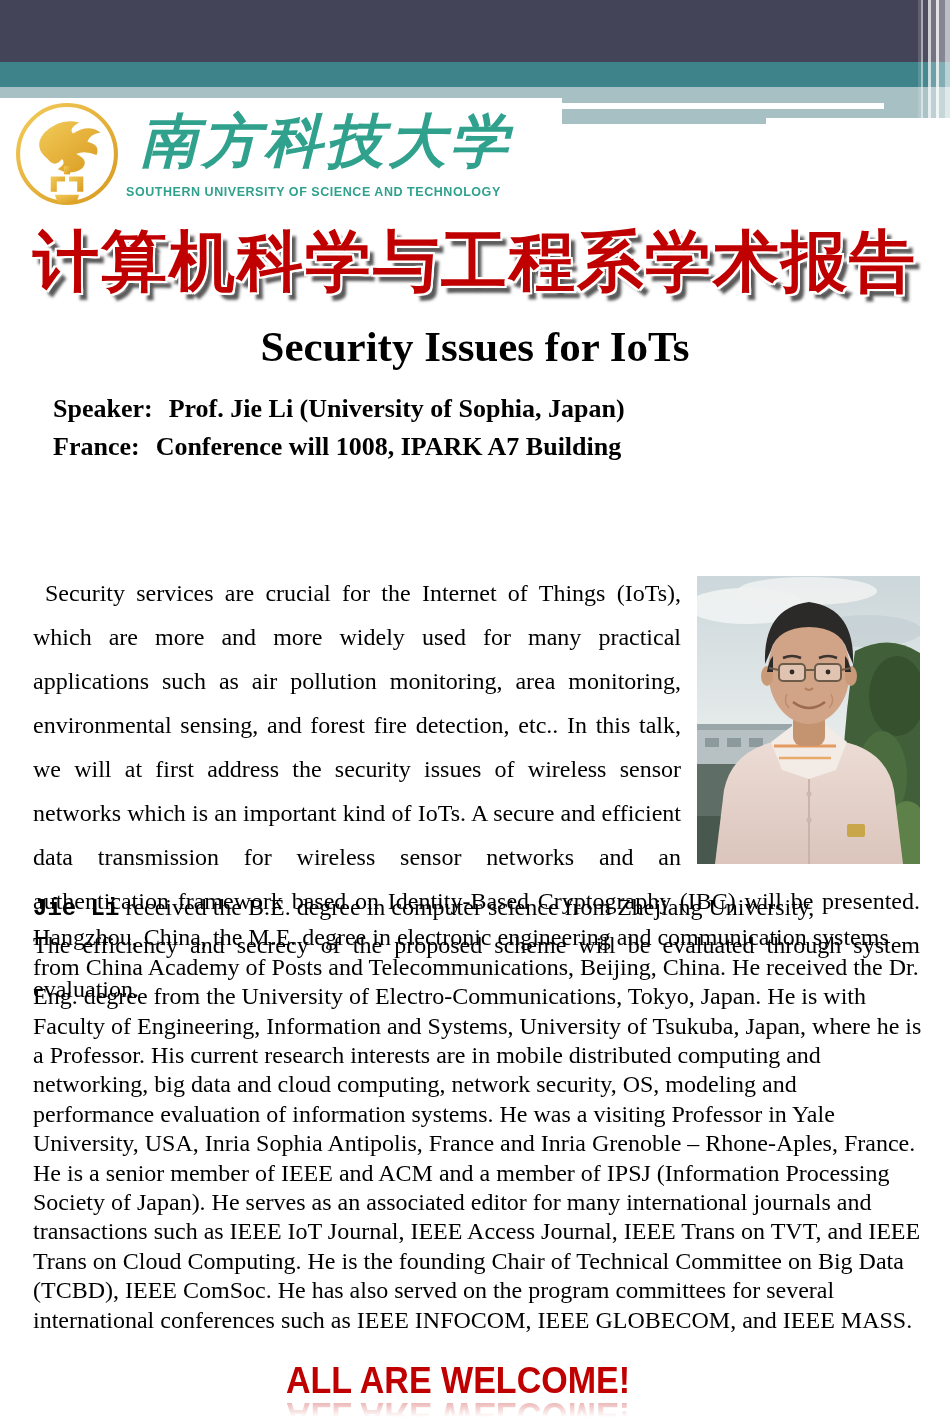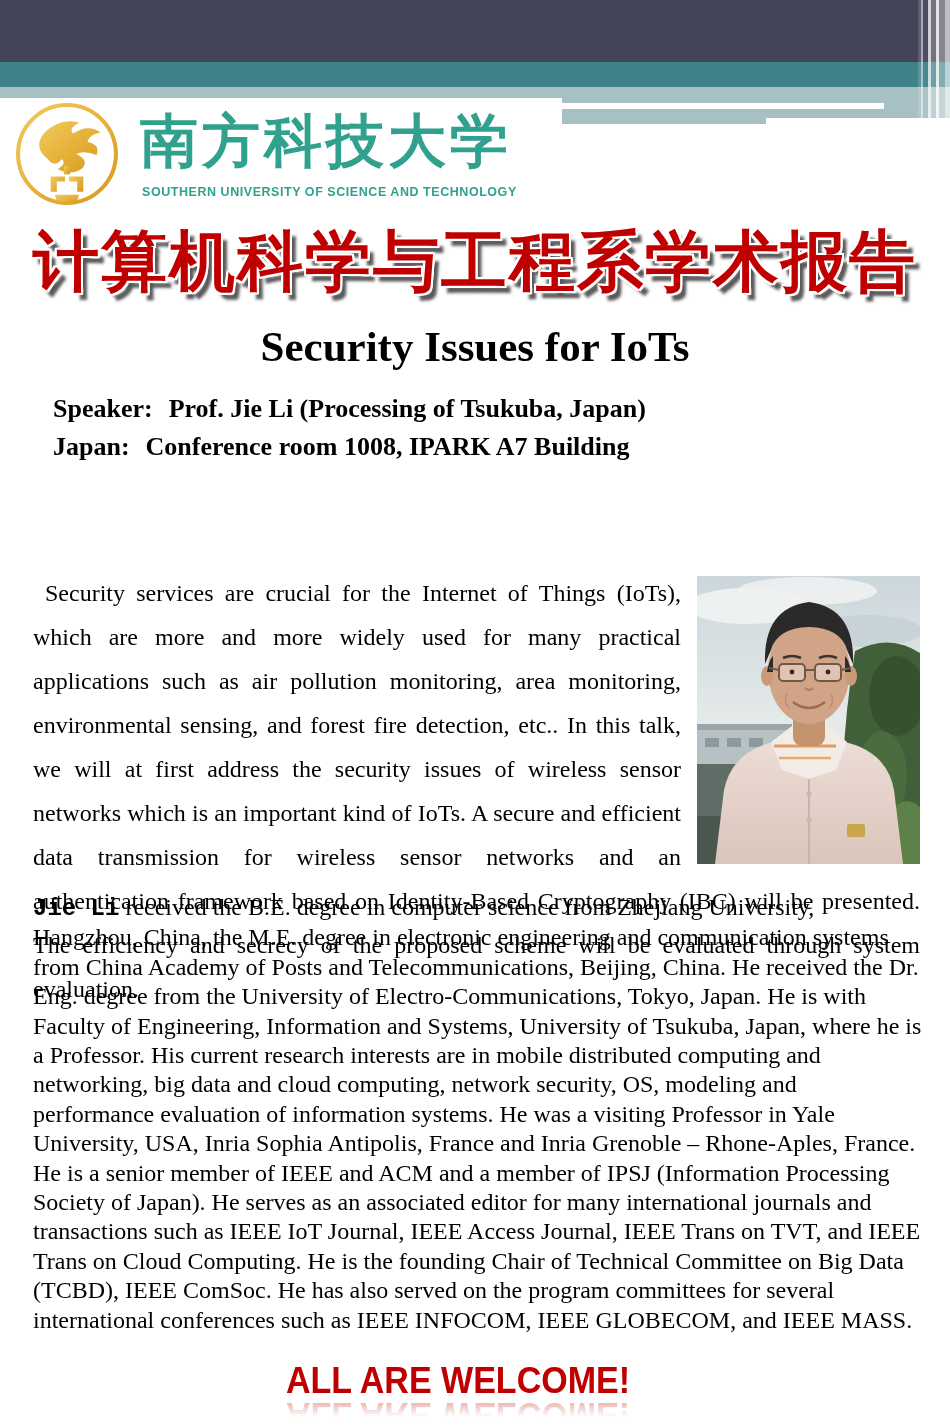--- a/index.html
+++ b/index.html
@@ -29,25 +29,25 @@
       rgba(255,255,255,0.85) 18px 21px,
       rgba(255,255,255,0.35) 21px 27px,
       rgba(255,255,255,0.65) 27px 32px);
   }
 
   
   .logo-wrap { position:absolute; top:100px; left:14px; width:106px; height:108px; }
   .brand-cn {
     position:absolute; top:103px; left:140px; width:400px;
     font-family:"DejaVu Sans", sans-serif;
-    font-size:58px; font-weight:bold; 
+    font-size:58px; font-weight:bold; font-style:italic;
     color:#2fa18d; letter-spacing:4px; white-space:nowrap;
   }
   .brand-en {
-    position:absolute; top:185px; left:142px; width:400px;
+    position:absolute; top:185px; left:126px; width:400px;
     font-family:"Liberation Sans", sans-serif;
     font-size:12.5px; font-weight:600; color:#2fa18d; letter-spacing:0.55px;
     white-space:nowrap;
   }
 
   
   .banner {
     position:absolute; top:220px; left:0; width:950px;
     text-align:center;
     font-family:"DejaVu Sans", sans-serif;
@@ -128,24 +128,24 @@
 
 <div class="brand-cn">南方科技大学</div>
 <div class="brand-en">SOUTHERN UNIVERSITY OF SCIENCE AND TECHNOLOGY</div>
 
 <div class="banner">计算机科学与工程系学术报告</div>
 
 <div class="talk-title">Security Issues for IoTs</div>
 
 <div class="info">
   <div class="row">
-    <span class="label">Speaker:</span><span>Prof. Jie Li (Processing of Tsukuba, Japan)</span>
+    <span class="label">Speaker:</span><span>Prof. Jie Li (University of Sophia, Japan)</span>
   </div>
   <div class="row">
-    <span class="label">Japan:</span><span>Conference room 1008, IPARK A7 Building</span>
+    <span class="label">France:</span><span>Conference will 1008, IPARK A7 Building</span>
   </div>
 </div>
 
 <div class="abstract">
   <div class="photo-frame">
     <svg width="223" height="288" viewBox="0 0 223 288">
       <defs>
         <linearGradient id="sky" x1="0" y1="0" x2="0" y2="1">
           <stop offset="0" stop-color="#ccd7db"></stop>
           <stop offset="0.6" stop-color="#e9edec"></stop>

